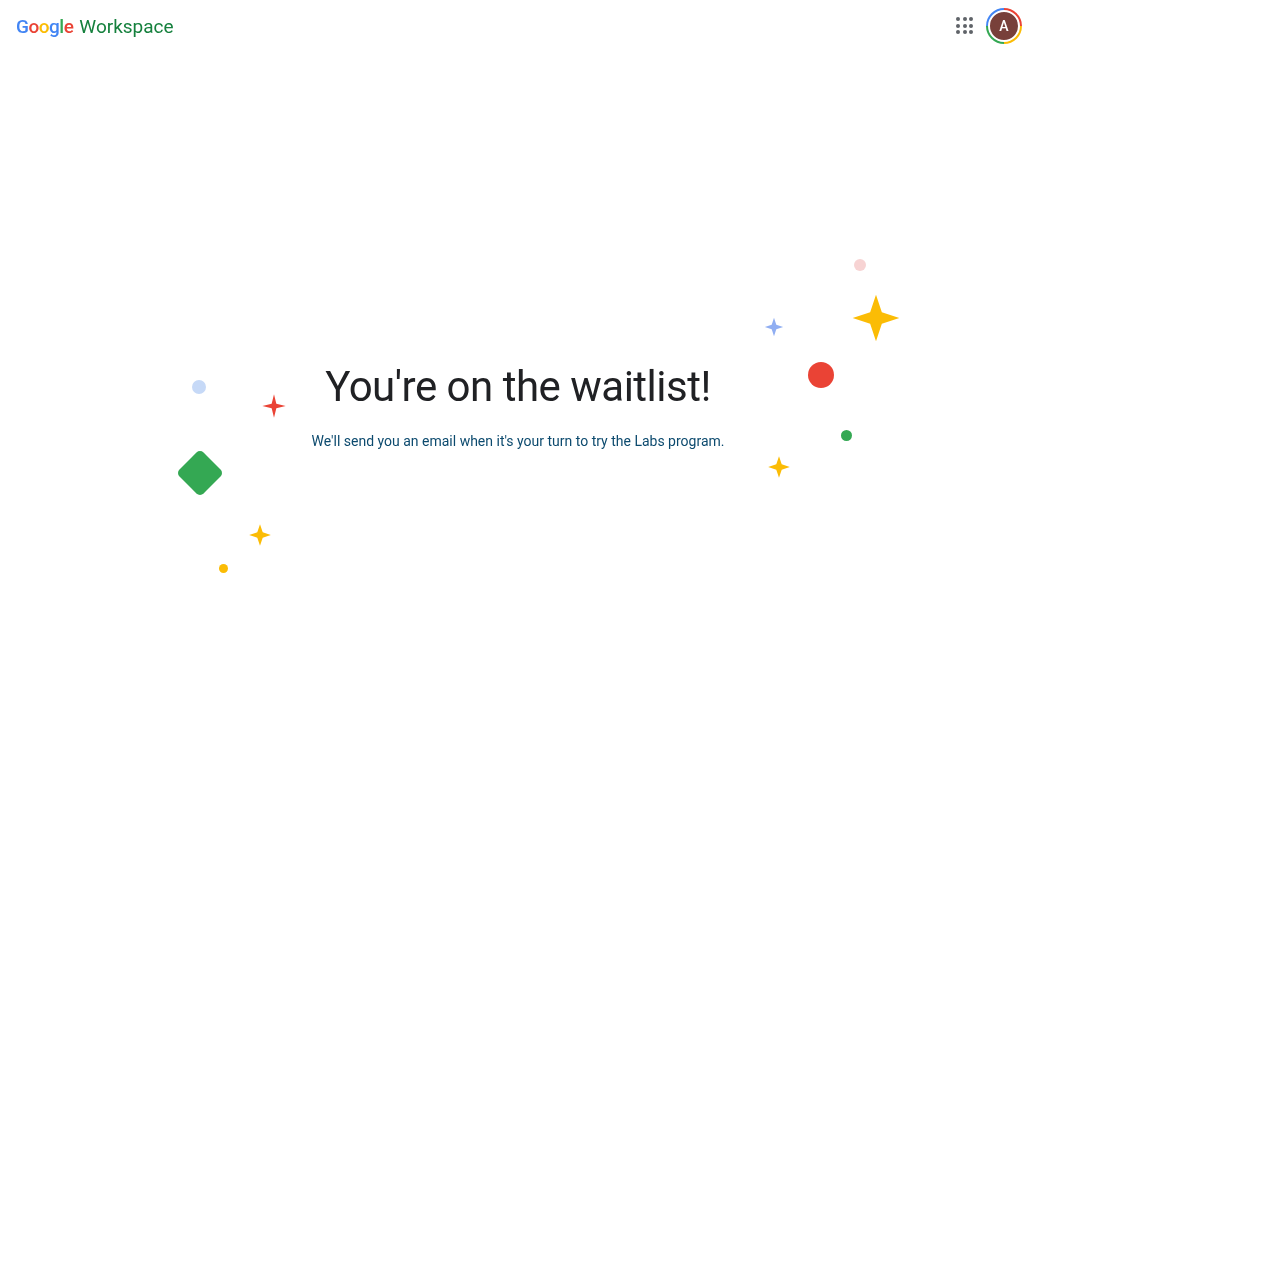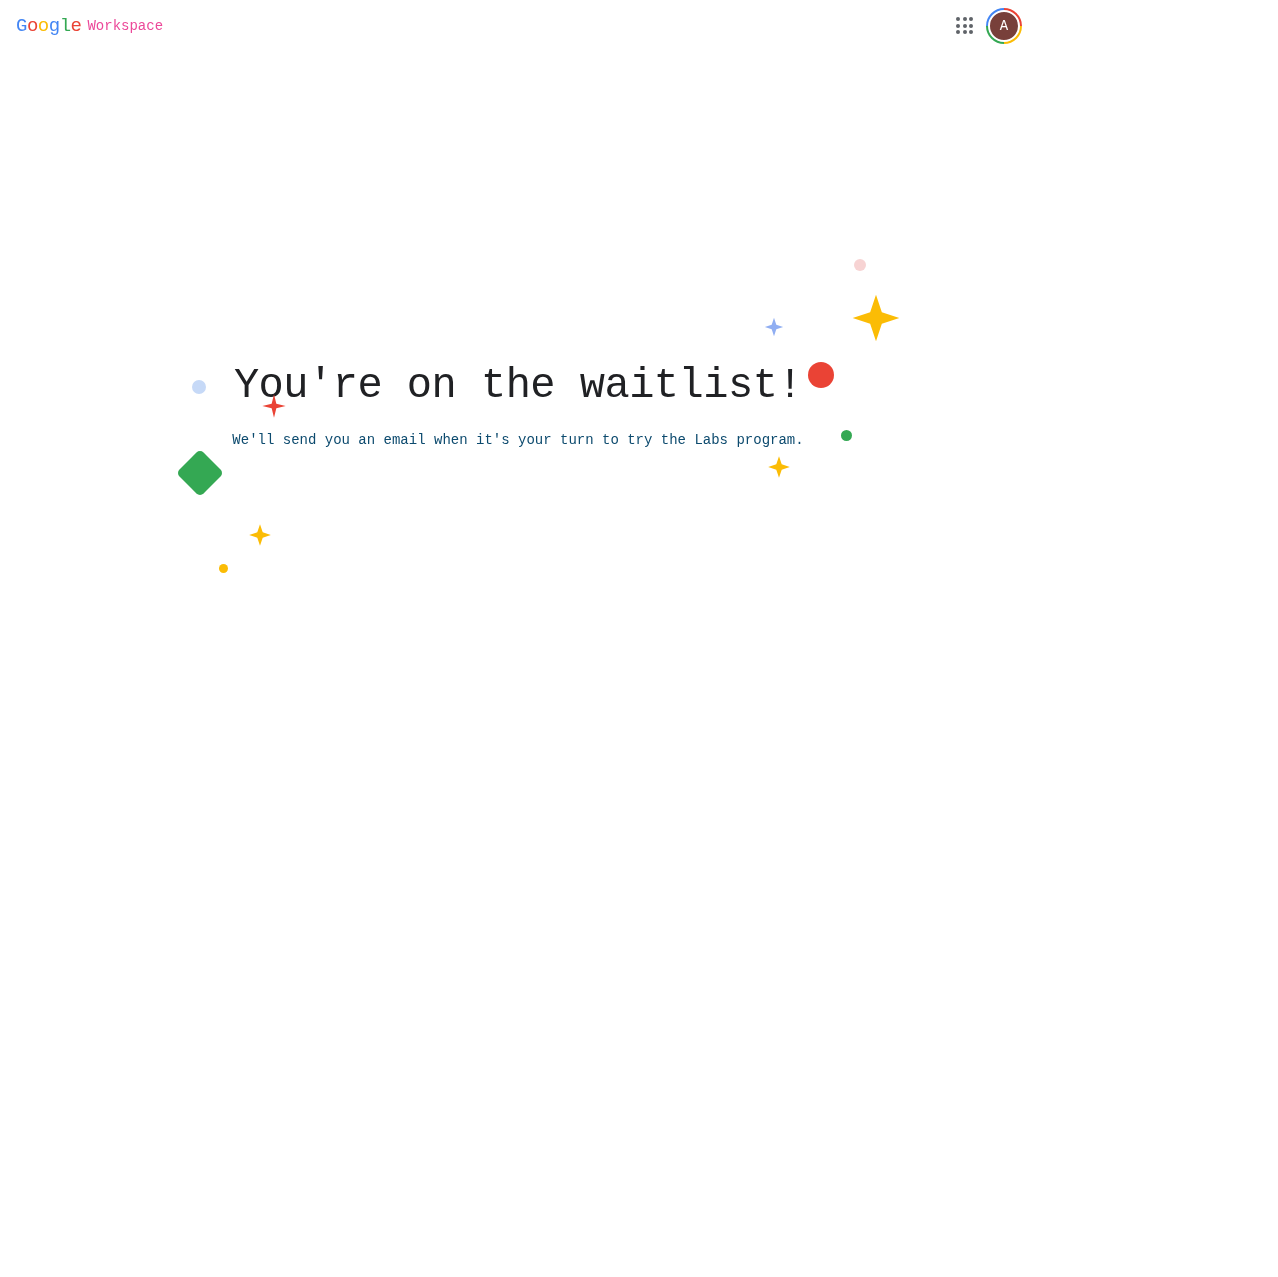--- a/index.html
+++ b/index.html
@@ -9,21 +9,20 @@
       width: 1278px;
       height: 1277px;
       overflow: hidden;
       position: relative;
     }
     .scroll-container {
       width: 1036px;
       height: 1277px;
       overflow-y: scroll;
       position: relative;
-      font-family: Liberation Mono, monospace;
     }
     .scroll-content {
       width: 100%;
       height: 1600px;
       position: relative;
     }
     .header {
       display: flex;
       justify-content: space-between;
       align-items: center;
@@ -40,22 +39,22 @@
       font-weight: 500;
       letter-spacing: -0.5px;
     }
     .g1 { color: #4285F4; }
     .g2 { color: #EA4335; }
     .g3 { color: #FBBC05; }
     .g4 { color: #4285F4; }
     .g5 { color: #34A853; }
     .g6 { color: #EA4335; }
     .workspace-text {
-      color: #ec4899;
-      font-size: 14px;
+      color: #15803d;
+      font-size: 19px;
       font-weight: 400;
     }
     .header-right {
       display: flex;
       align-items: center;
       gap: 14px;
     }
     .apps-grid {
       width: 18px;
       height: 18px;

